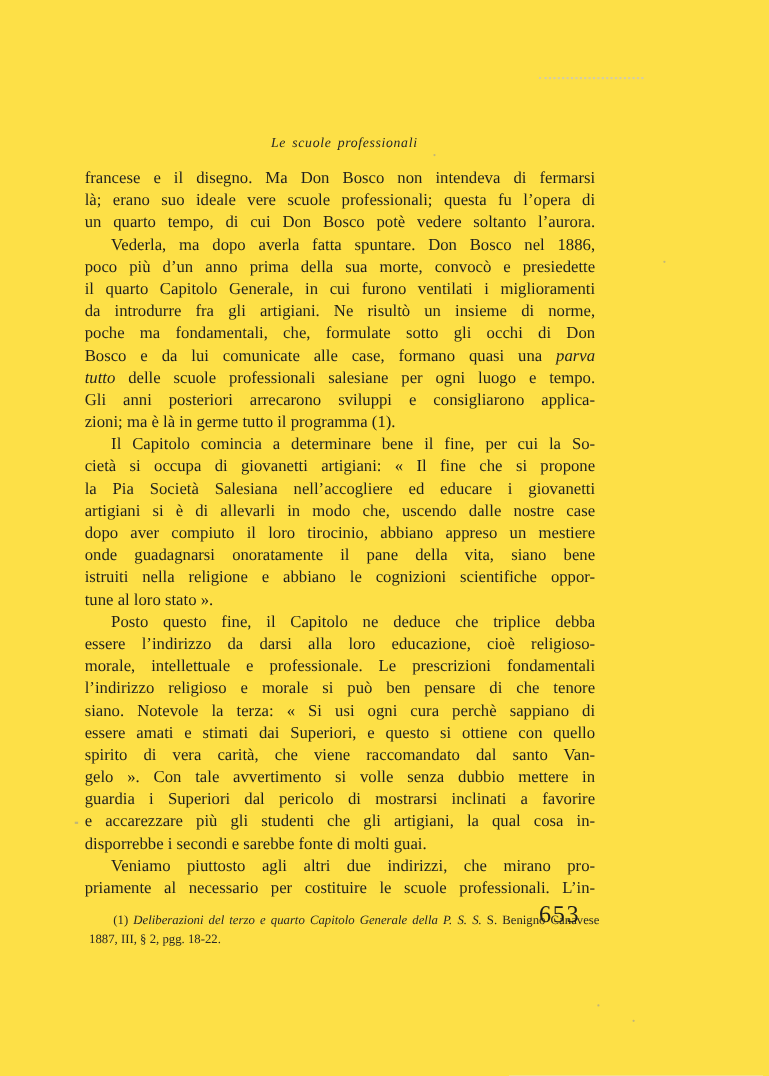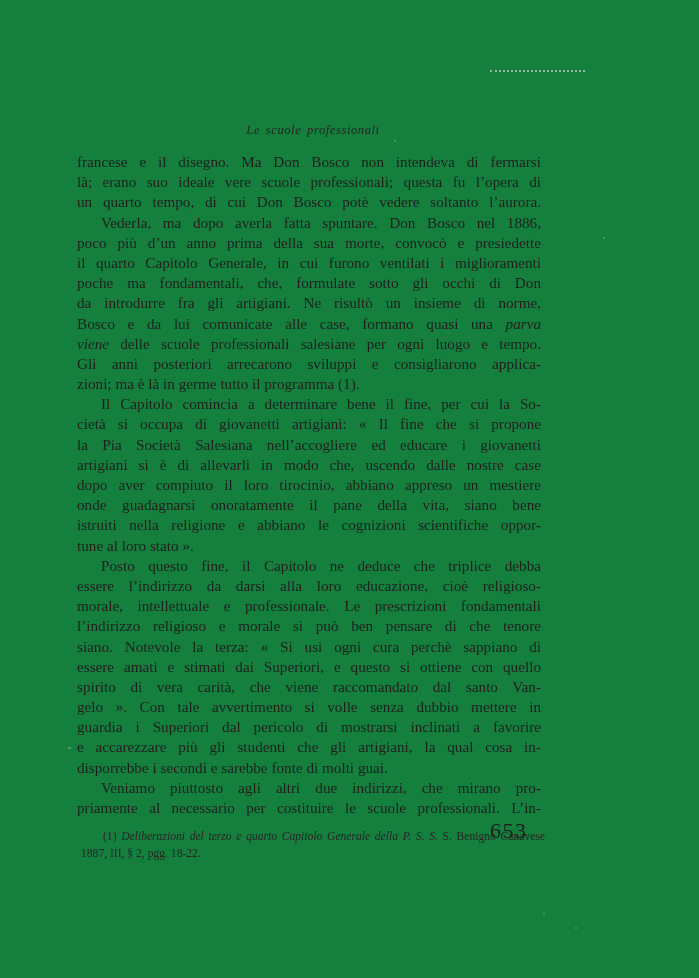--- a/index.html
+++ b/index.html
@@ -6,21 +6,21 @@
   html, body {
     margin: 0;
     padding: 0;
     background: #e9e9e9;
   }
   .page {
     position: relative;
     width: 699px;
     height: 978px;
     margin: 0 auto;
-    background: #15803d;
+    background: #fde047;
     font-family: "Liberation Serif", "DejaVu Serif", serif;
     color: #1f1f1f;
     overflow: hidden;
   }
   .running-header {
     position: absolute;
     top: 123px;
     left: 81px;
     width: 464px;
     text-align: center;
@@ -105,24 +105,24 @@
 
   <div class="running-header">Le scuole professionali</div>
 
   <div class="body-text">
       <div class="line"><span>francese e il disegno. Ma Don Bosco non intendeva di fermarsi</span></div>
       <div class="line"><span>là; erano suo ideale vere scuole professionali; questa fu l’opera di</span></div>
       <div class="line"><span>un quarto tempo, di cui Don Bosco potè vedere soltanto l’aurora.</span></div>
       <div class="line indent"><span>Vederla, ma dopo averla fatta spuntare. Don Bosco nel 1886,</span></div>
       <div class="line"><span>poco più d’un anno prima della sua morte, convocò e presiedette</span></div>
       <div class="line"><span>il quarto Capitolo Generale, in cui furono ventilati i miglioramenti</span></div>
+      <div class="line"><span>da introdurre fra gli artigiani. Ne risultò un insieme di norme,</span></div>
       <div class="line"><span>poche ma fondamentali, che, formulate sotto gli occhi di Don</span></div>
-      <div class="line"><span>da introdurre fra gli artigiani. Ne risultò un insieme di norme,</span></div>
       <div class="line"><span>Bosco e da lui comunicate alle case, formano quasi una </span><i>parva</i></div>
-      <div class="line"><i>viene</i><span> delle scuole professionali salesiane per ogni luogo e tempo.</span></div>
+      <div class="line"><i>tutto</i><span> delle scuole professionali salesiane per ogni luogo e tempo.</span></div>
       <div class="line"><span>Gli anni posteriori arrecarono sviluppi e consigliarono applica-</span></div>
       <div class="line end"><span>zioni; ma è là in germe tutto il programma (1).</span></div>
       <div class="line indent"><span>Il Capitolo comincia a determinare bene il fine, per cui la So-</span></div>
       <div class="line"><span>cietà si occupa di giovanetti artigiani: « Il fine che si propone</span></div>
       <div class="line"><span>la Pia Società Salesiana nell’accogliere ed educare i giovanetti</span></div>
       <div class="line"><span>artigiani si è di allevarli in modo che, uscendo dalle nostre case</span></div>
       <div class="line"><span>dopo aver compiuto il loro tirocinio, abbiano appreso un mestiere</span></div>
       <div class="line"><span>onde guadagnarsi onoratamente il pane della vita, siano bene</span></div>
       <div class="line"><span>istruiti nella religione e abbiano le cognizioni scientifiche oppor-</span></div>
       <div class="line end"><span>tune al loro stato ».</span></div>

